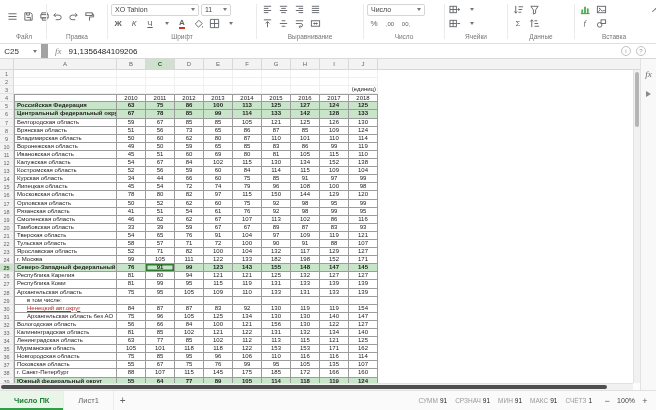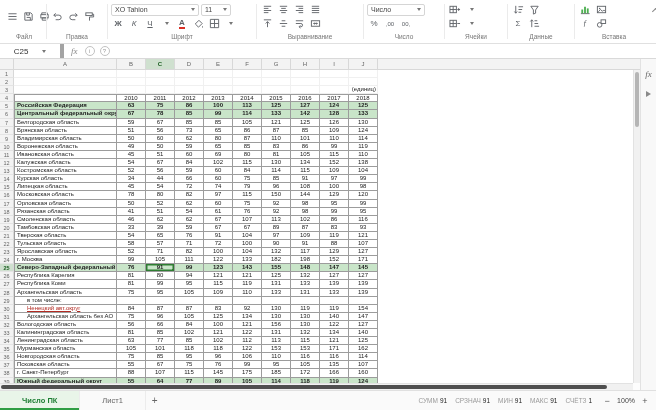--- a/index.html
+++ b/index.html
@@ -22,21 +22,21 @@
 .fontcolor span{font-weight:bold;border-bottom:2px solid #d93025;line-height:8px}
 .fnB{font-family:"Liberation Serif",serif;font-style:italic}
 .dd{display:inline-flex;align-items:center;justify-content:space-between;border:1px solid #d5d5d5;border-radius:2px;height:12px;padding:0 3px;font-size:7px;color:#444;background:#fff;white-space:nowrap}
 .dd-font{width:88px}.dd-size{width:30px}.dd-num{width:58px}
 .caret{width:0;height:0;border-left:2.5px solid transparent;border-right:2.5px solid transparent;border-top:3px solid #777;margin-left:2px;display:inline-block}
 .collapse{width:18px;display:flex;align-items:flex-start;justify-content:center;padding-top:9px;border:none;background:transparent}
 .chev{width:5px;height:5px;border-right:1.5px solid #888;border-bottom:1.5px solid #888;transform:rotate(-135deg);display:block}
 
 
 .formula-bar{position:absolute;top:44px;left:0;right:0;height:15px;display:flex;align-items:center;border-bottom:1px solid #d9d9d9;background:#fff}
-.cellref{width:64px;height:100%;display:flex;align-items:center;justify-content:center;gap:12px;border-right:4px solid #a3a3a3;font-size:8px;color:#333;background:#fff;border-top:none}
+.cellref{width:48px;height:100%;display:flex;align-items:center;justify-content:center;gap:12px;border-right:7px solid #a3a3a3;font-size:8px;color:#333;background:#fff;border-top:none}
 .fx{font-style:italic;font-family:"Liberation Serif",serif;color:#888;font-size:9px;padding:0 7px}
 .fvalue{font-size:8px;color:#222;flex:1;white-space:nowrap;overflow:hidden}
 .fb-icons{display:flex;gap:5px;padding-right:10px}
 .circ{width:10px;height:10px;border:1px solid #c2c2c2;border-radius:50%;display:flex;align-items:center;justify-content:center;font-size:6px;color:#9a9a9a}
 .circ.q::after{content:"?"}
 .circ.i::after{content:"i"}
 
 
 .main{position:absolute;top:59px;left:0;right:0;bottom:20px;display:flex}
 .sheet{position:relative;flex:1;background:#fdfdfd;overflow:hidden}
@@ -72,21 +72,21 @@
 .hthumb{position:absolute;left:1px;top:1px;height:4px;right:26px;background:#4f4f4f;border-radius:2px}
 
 
 .rail{width:16px;background:#f8f8f8;border-left:1px solid #e2e2e2;display:flex;flex-direction:column;align-items:center;padding-top:10px;gap:12px}
 .rail-fx{font-style:italic;font-family:"Liberation Serif",serif;font-size:9px;color:#666}
 .tri{width:0;height:0;border-top:3.5px solid transparent;border-bottom:3.5px solid transparent;border-left:5px solid #8a8a8a}
 
 
 .bottom{position:absolute;left:0;right:0;bottom:0;height:20px;background:#fafafa;border-top:1px solid #e0e0e0;display:flex;align-items:center;justify-content:space-between;padding-right:6px}
 .tabs{display:flex;align-items:stretch;height:100%}
-.tab{padding:0 22px;display:flex;align-items:center;font-size:7.5px;color:#666;border-right:1px solid #ececec;white-space:nowrap}
+.tab{padding:0 14px;display:flex;align-items:center;font-size:7.5px;color:#666;border-right:1px solid #ececec;white-space:nowrap}
 .tab.active{color:#1e7e34;font-weight:bold;background:#e9f5e9;box-shadow:inset 0 -2px 0 #2f9e44}
 .add-tab{font-size:10px;color:#666;padding:0 6px;display:flex;align-items:center}
 .status-right{display:flex;align-items:center;gap:10px}
 #stats{display:flex;align-items:center;gap:8px;font-size:6.5px}
 .stat{display:flex;align-items:center;gap:2px}
 .stat-label{color:#999}
 .stat-value{color:#222}
 .zoom{display:flex;align-items:center;gap:5px;font-size:7px;color:#444}
 .zoombtn{border:none;background:none;font-size:9px;color:#555;width:10px;height:12px;display:flex;align-items:center;justify-content:center;padding:0}
 </style>
@@ -365,20 +365,21 @@
         <span class="chev"></span>
       </button>
   </div>
 
   <div class="formula-bar">
     <div class="cellref">
         <span>C25</span>
         <span class="caret"></span>
       </div>
     <span class="fx">fx</span>
+    <div class="fvalue">91,1356484109206</div>
     <div class="fb-icons">
       <span class="circ i"></span>
       <span class="circ q"></span>
     </div>
   </div>
 
   <div class="main">
     <div class="sheet">
       <div class="col-headers" id="colHeaders">
           <div class="corner"></div>

